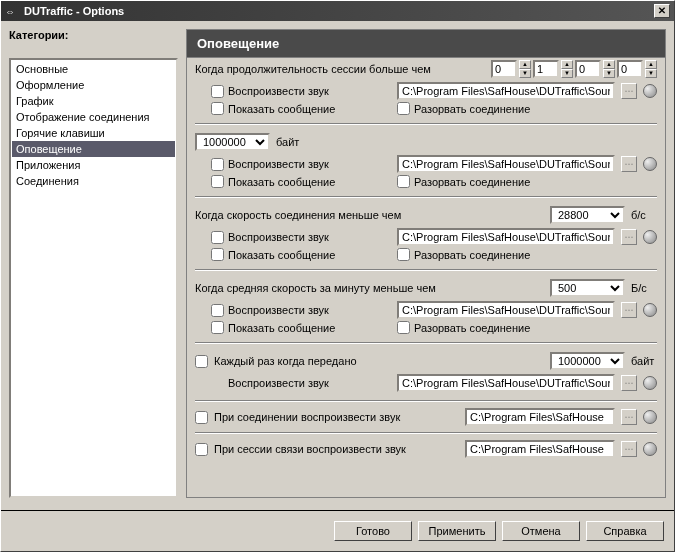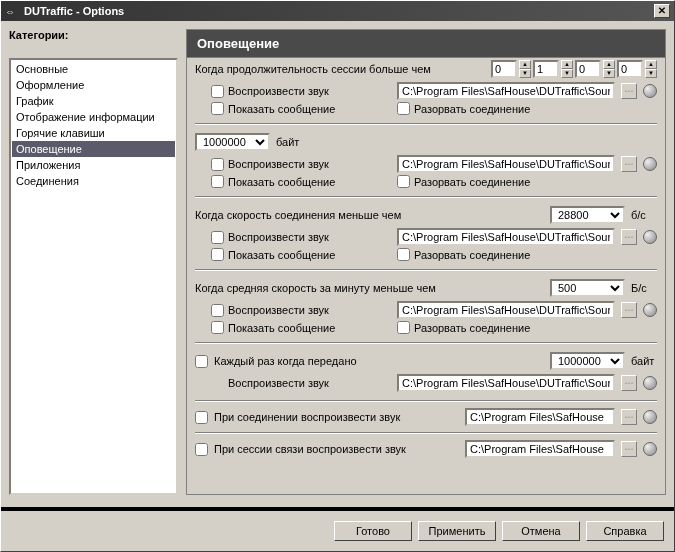--- a/index.html
+++ b/index.html
@@ -32,41 +32,41 @@
 .spin-btn { flex: 1; background: #d4d0c8; border: 1px solid #fff; border-right-color: #808080; border-bottom-color: #808080; font-size: 6px; text-align: center; cursor: pointer; line-height: 7px; }
 .combo { height: 18px; background: #fff; border: 2px inset #d4d0c8; font-size: 11px; padding: 0 2px; width: 75px; }
 .unit { min-width: 26px; }
 .icon-btn { width: 16px; height: 16px; background: #d4d0c8; border: 1px solid #fff; border-right-color: #808080; border-bottom-color: #808080; display: flex; align-items: center; justify-content: center; cursor: pointer; margin-left: 2px; font-size: 9px; color: #666; }
 .round-btn { width: 14px; height: 14px; border-radius: 50%; background: radial-gradient(circle at 30% 30%, #eee, #888); border: 1px solid #666; cursor: pointer; margin-left: 2px; }
 .hr { border: none; border-top: 1px solid #808080; border-bottom: 1px solid #fff; margin: 6px 0; }
 .single-row { display: flex; align-items: center; gap: 4px; margin: 2px 0; }
 .single-row .chk { margin-right: 2px; }
 .single-row .slabel { flex: 0 0 auto; margin-right: auto; }
 .single-row .path2 { width: 150px; }
-.footer { padding: 10px; display: flex; justify-content: flex-end; gap: 6px; border-top: 4px solid #000000; margin-top: 4px; }
+.footer { padding: 10px; display: flex; justify-content: flex-end; gap: 6px; border-top: 1px solid #000000; margin-top: 4px; }
 .btn { padding: 3px 0; width: 78px; background: #d4d0c8; border: 1px solid #fff; border-right-color: #404040; border-bottom-color: #404040; cursor: pointer; font-size: 11px; font-family: inherit; text-align: center; }
 </style>
 </head>
 <body>
 
 <div class="window">
   <div class="titlebar">
     <span class="app-icon">⇔</span>
     <span class="title">DUTraffic - Options</span>
     <div class="close-btn">✕</div>
   </div>
 
   <div class="body">
     <div class="left-col">
       <div class="cat-label">Категории:</div>
       <div class="listbox" id="listbox">
           <div class="listbox-item">Основные</div>
           <div class="listbox-item">Оформление</div>
           <div class="listbox-item">График</div>
-          <div class="listbox-item">Отображение информации</div>
+          <div class="listbox-item">Отображение соединения</div>
           <div class="listbox-item">Горячие клавиши</div>
           <div class="listbox-item selected">Оповещение</div>
           <div class="listbox-item">Приложения</div>
           <div class="listbox-item">Соединения</div>
         </div>
     </div>
 
     <div class="right-col">
       <div class="right-header">Оповещение</div>
       <div class="content">

